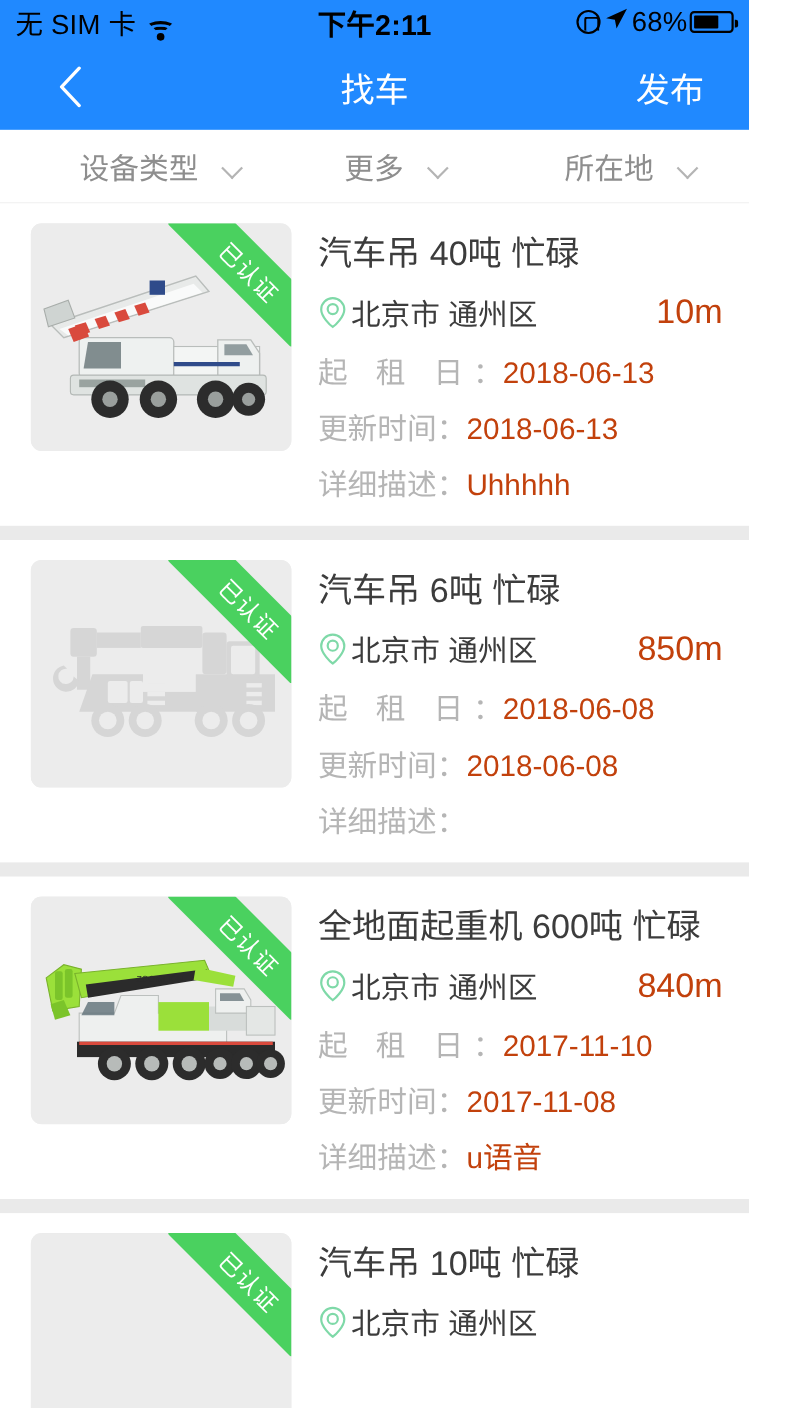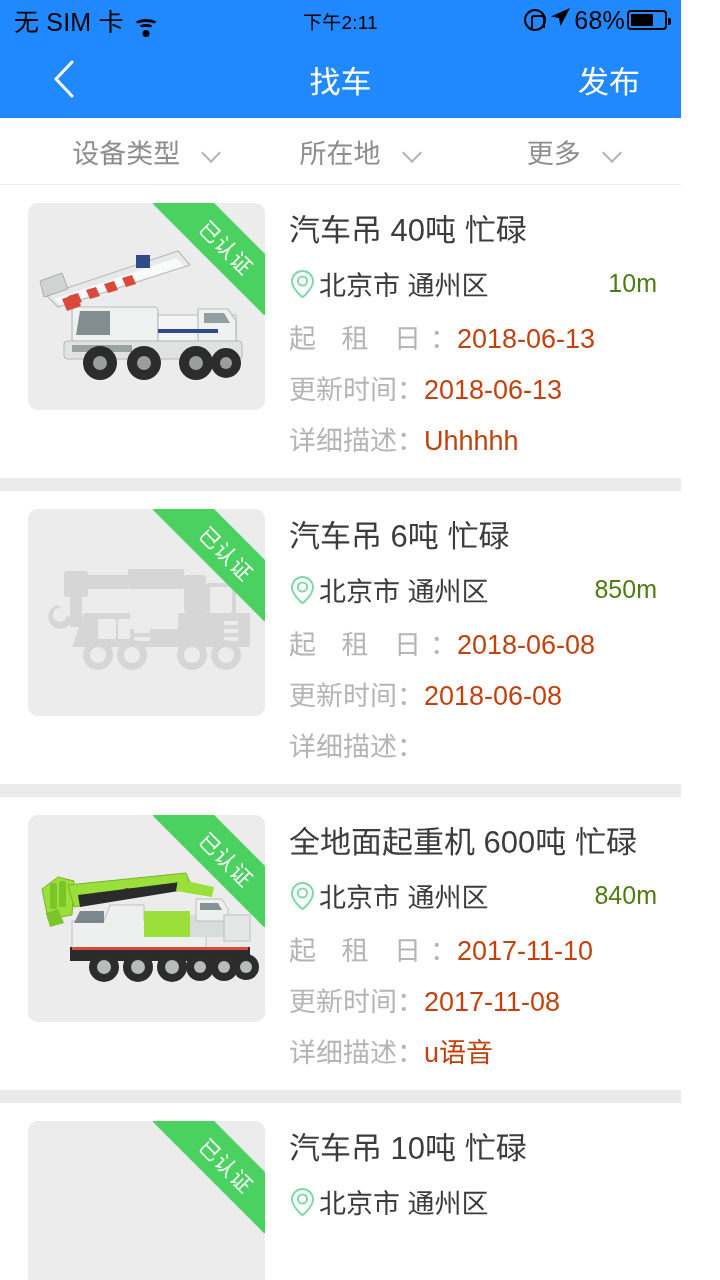--- a/index.html
+++ b/index.html
@@ -12,21 +12,21 @@
   }
   .phone { position:relative; width:681px; height:1280px; overflow:hidden; background:#fff; }
 
   
   .statusbar {
     height:40px; background:#2089ff; color:#000;
     display:flex; align-items:center; justify-content:space-between;
     padding:0 14px; font-size:25px; letter-spacing:.2px;
   }
   .sb-left { display:flex; align-items:flex-end; gap:9px; }
-  .sb-center { position:absolute; left:0; right:0; text-align:center; font-size:19px; font-weight:400; pointer-events:none; }
+  .sb-center { position:absolute; left:0; right:0; text-align:center; font-size:26px; font-weight:700; pointer-events:none; }
   .sb-right { display:flex; align-items:center; gap:2px; z-index:2; }
   .wifi-ico { display:inline-block; width:26px; height:19px; position:relative; }
   .wifi-ico i { position:absolute; border:3px solid #000; border-bottom:none;
      border-left-color:transparent; border-right-color:transparent; border-radius:50% 50% 0 0; left:50%; transform:translateX(-50%); }
   .wifi-ico i:nth-child(1){ width:26px; height:13px; top:0; }
   .wifi-ico i:nth-child(2){ width:16px; height:8px; top:5px; }
   .wifi-ico i:nth-child(3){ width:7px; height:7px; top:11px; background:#000; border-radius:50%; border:none; }
   .rot-ico { width:22px; height:22px; border:2.5px solid #000; border-radius:50%; position:relative; }
   .rot-ico:after { content:""; position:absolute; left:5px; top:4px; width:10px; height:11px;
      border:2.5px solid #000; border-radius:3px 3px 0 0; border-bottom:none; }
@@ -79,21 +79,21 @@
   .ribbon span {
     position:absolute; display:block; width:168px; padding:7px 0;
     background:#4ad15f; color:#fff; font-size:21px; text-align:center;
     transform:rotate(45deg); right:-46px; top:22px; letter-spacing:1px;
   }
   .info { flex:1; min-width:0; padding-top:2px; }
   .title { font-size:31px; color:#3c3c3c; white-space:nowrap; margin-bottom:14px; }
   .locrow { display:flex; align-items:center; margin-bottom:14px; }
   .pin { width:27px; height:30px; flex:none; margin-right:3px; }
   .loc-text { font-size:27px; color:#3c3c3c; white-space:nowrap; }
-  .dist { margin-left:auto; font-size:25px; color:#4d7c0f; white-space:nowrap; }
+  .dist { margin-left:auto; font-size:31px; color:#c2410c; white-space:nowrap; }
   .row { font-size:27px; margin-bottom:12px; white-space:nowrap; overflow:hidden; text-overflow:ellipsis; }
   .row .lbl { color:#b5b5b5; }
   .row .lbl.sp { letter-spacing:9px; }
   .row .val { color:#c2410c; }
   .row:last-child { margin-bottom:0; }
 </style>
 </head>
 <body>
 
 <div class="phone">
@@ -131,25 +131,25 @@
     <div class="nav-title">找车</div>
     <div class="nav-action">发布</div>
   </div>
 
   <div class="filterbar">
     <div class="filter-cell">
       <span>设备类型</span>
       <span class="chev"></span>
     </div>
     <div class="filter-cell">
+      <span>更多</span>
+      <span class="chev"></span>
+    </div>
+    <div class="filter-cell">
       <span>所在地</span>
-      <span class="chev"></span>
-    </div>
-    <div class="filter-cell">
-      <span>更多</span>
       <span class="chev"></span>
     </div>
   </div>
 
   <div class="list">
 
     <div class="card">
       <div class="thumb">
         <svg viewBox="0 0 237 207">
           <rect width="237" height="207" fill="#ececec"></rect>

